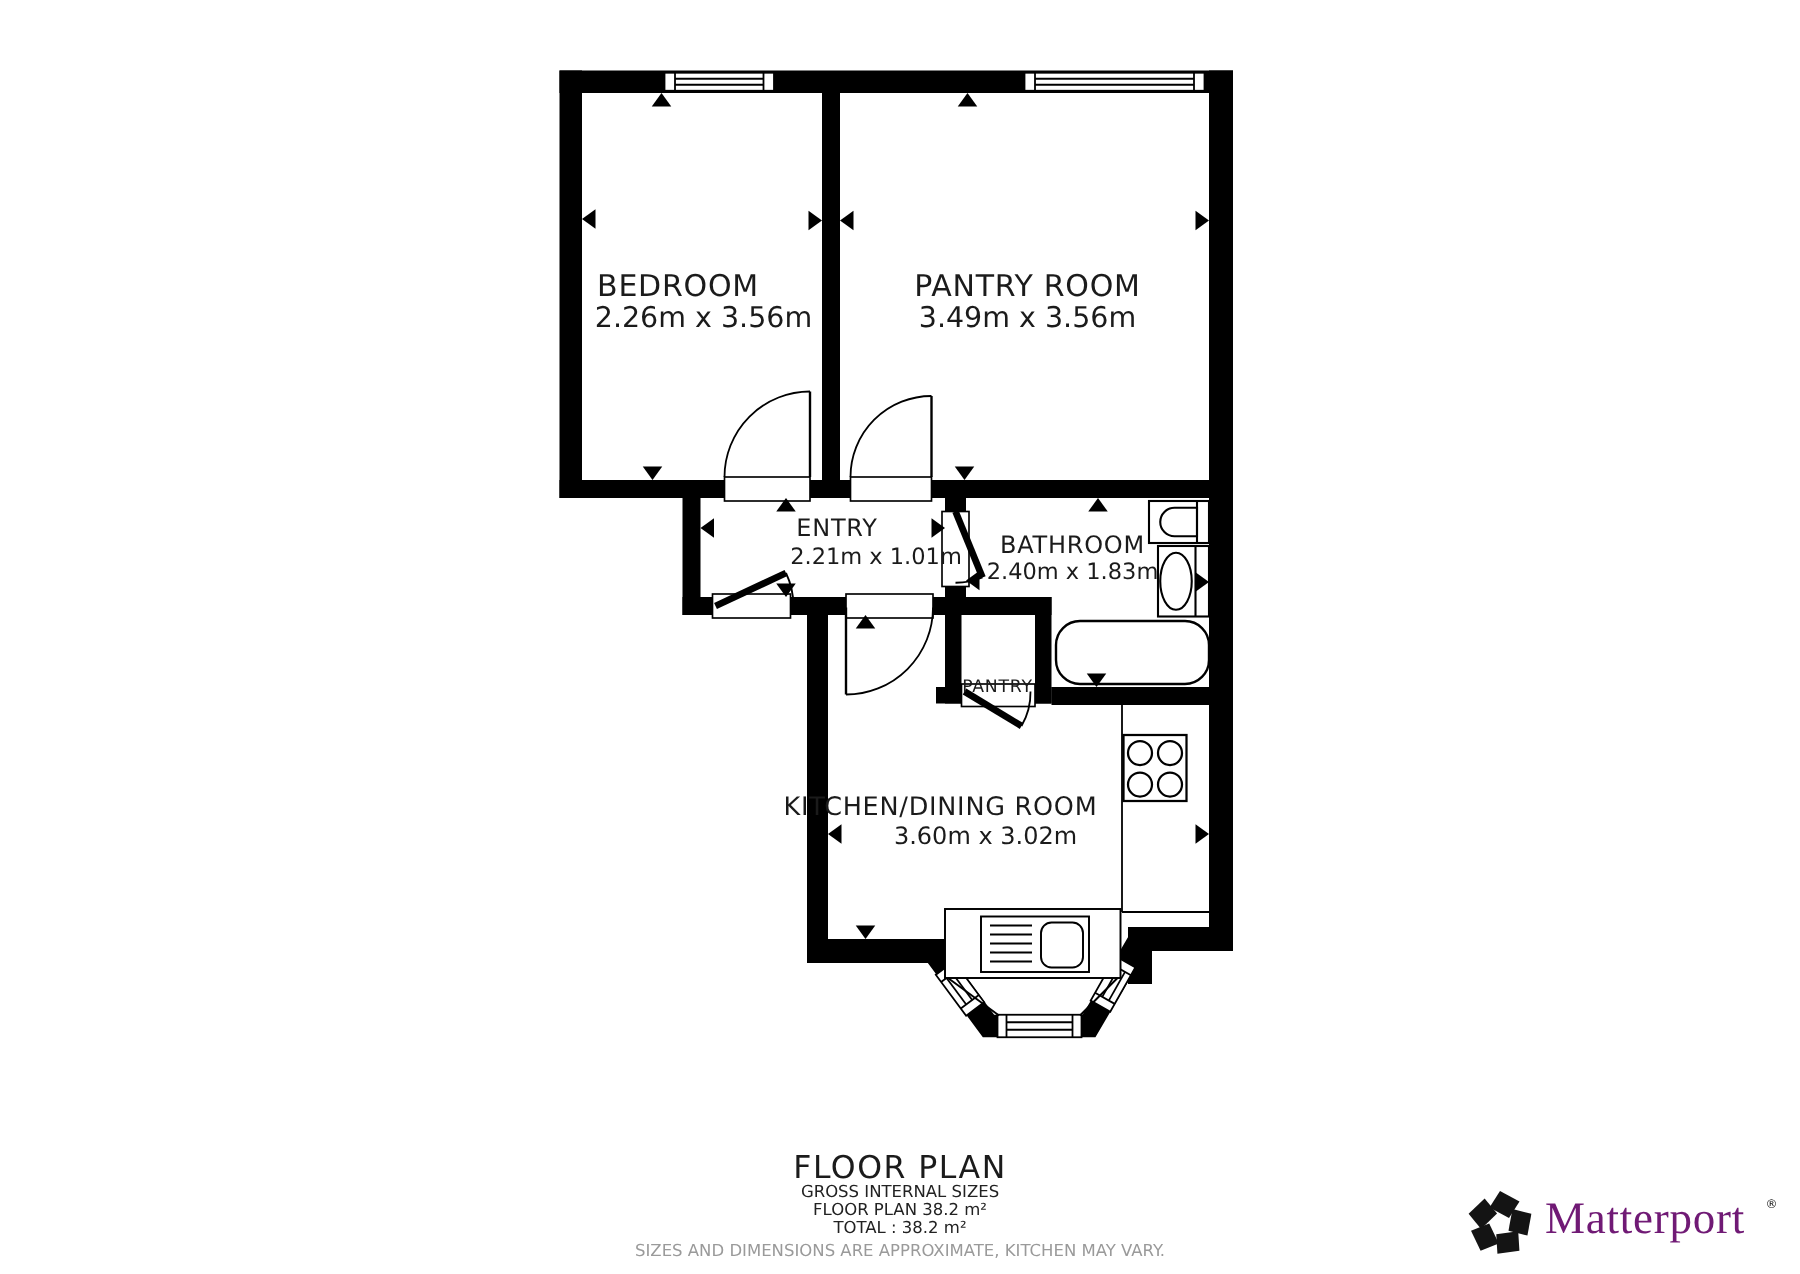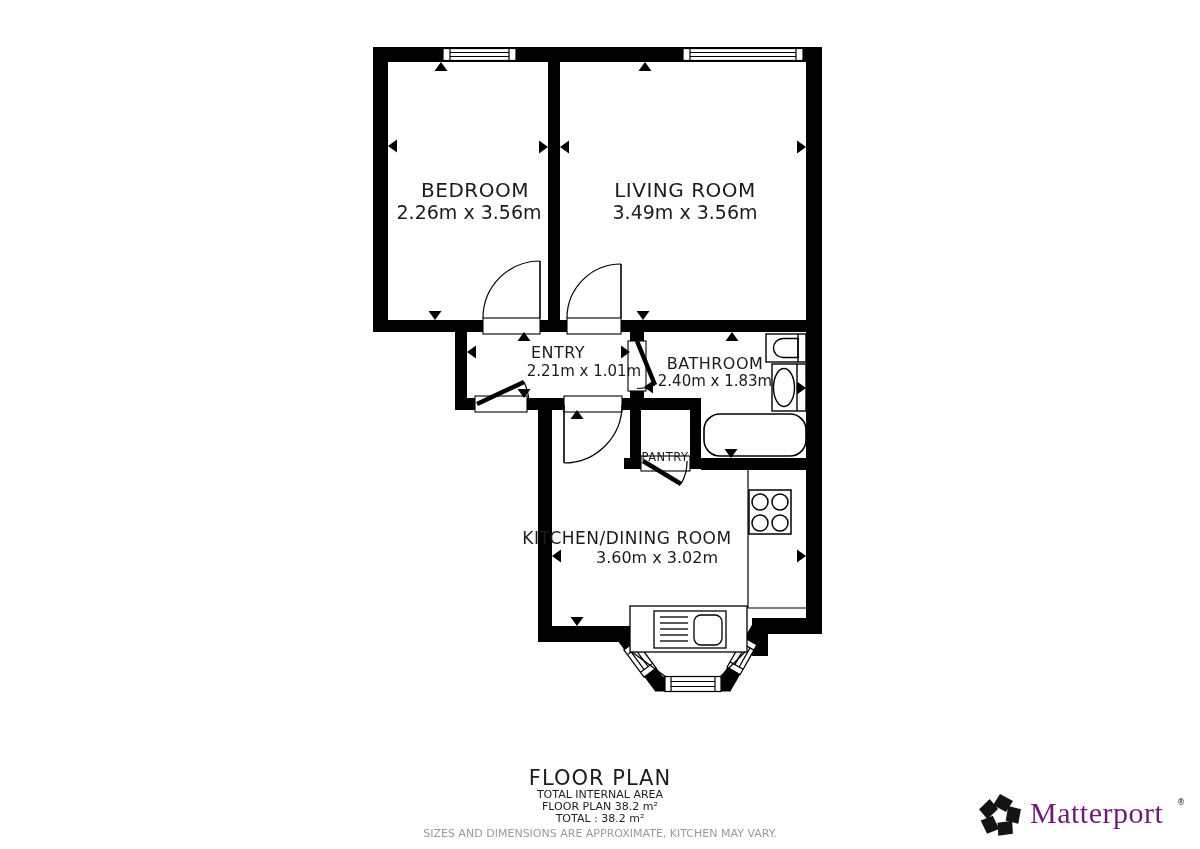--- a/index.html
+++ b/index.html
@@ -200,41 +200,41 @@
       <polygon points="644,387 653,380.5 653,393.5"></polygon>
       <polygon points="806,388 797,381.5 797,394.5"></polygon>
 
       <polygon points="577,410 570.5,419 583.5,419"></polygon>
       <polygon points="577,626 570.5,617 583.5,617"></polygon>
       <polygon points="552,556 561,549.5 561,562.5"></polygon>
       <polygon points="806,556 797,549.5 797,562.5"></polygon>
     </g>
   </svg>
 
-  <div class="room-label big lbl-name" style="left:475px;top:190px;">BEDROOM</div>
+  <div class="room-label big lbl-name" style="left:452px;top:190px;">BEDROOM</div>
   <div class="room-label bigd" style="left:469px;top:212px;">2.26m x 3.56m</div>
 
-  <div class="room-label big lbl-name" style="left:685px;top:190px;">LIVING ROOM</div>
+  <div class="room-label big lbl-name" style="left:685px;top:190px;">PANTRY ROOM</div>
   <div class="room-label bigd" style="left:685px;top:212px;">3.49m x 3.56m</div>
 
   <div class="room-label sml lbl-name" style="left:558px;top:352px;">ENTRY</div>
   <div class="room-label smld" style="left:584px;top:371px;">2.21m x 1.01m</div>
 
   <div class="room-label sml lbl-name" style="left:715px;top:363px;">BATHROOM</div>
   <div class="room-label smld" style="left:715px;top:381px;">2.40m x 1.83m</div>
 
   <div class="room-label tiny lbl-name" style="left:665px;top:433px;">PANTRY</div>
 
   <div class="room-label mid lbl-name" style="left:627px;top:538px;">KITCHEN/DINING ROOM</div>
   <div class="room-label midd" style="left:657px;top:557px;">3.60m x 3.02m</div>
 
   <div class="title">FLOOR PLAN</div>
 
   <div class="footer">
-    <div>TOTAL INTERNAL AREA</div>
+    <div>GROSS INTERNAL SIZES</div>
     <div>FLOOR PLAN 38.2 m²</div>
     <div>TOTAL :  38.2 m²</div>
     <div class="disclaimer">SIZES AND DIMENSIONS ARE APPROXIMATE, KITCHEN MAY VARY.</div>
   </div>
 
   <div class="brand">
     <svg class="brand-icon" width="48" height="48" viewBox="-24 -24 48 48">
       <g fill="#141414">
         <path d="M 0,-22 L 13,-15 L 6,-4 L -7,-11 Z"></path>
         <path d="M 0,-22 L 13,-15 L 6,-4 L -7,-11 Z" transform="rotate(72)"></path>

